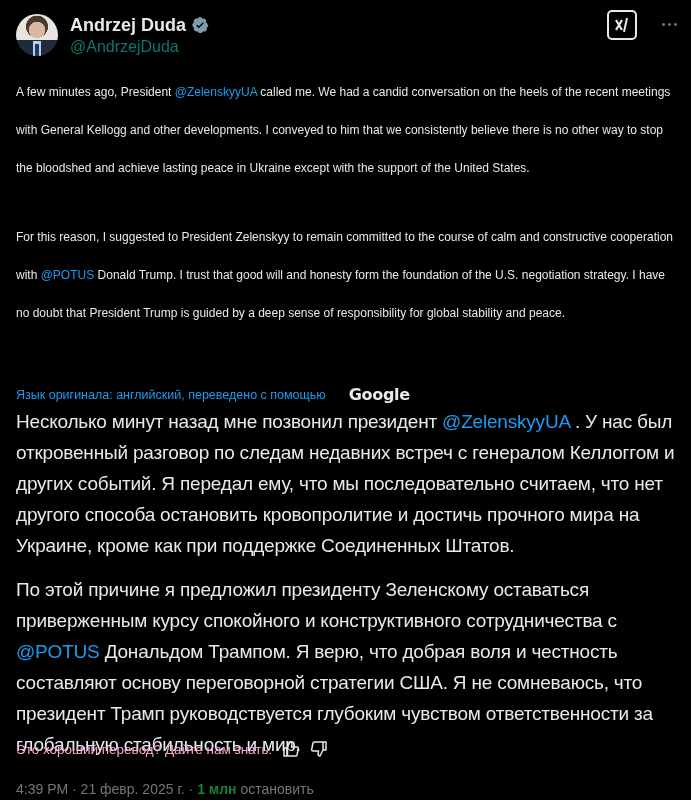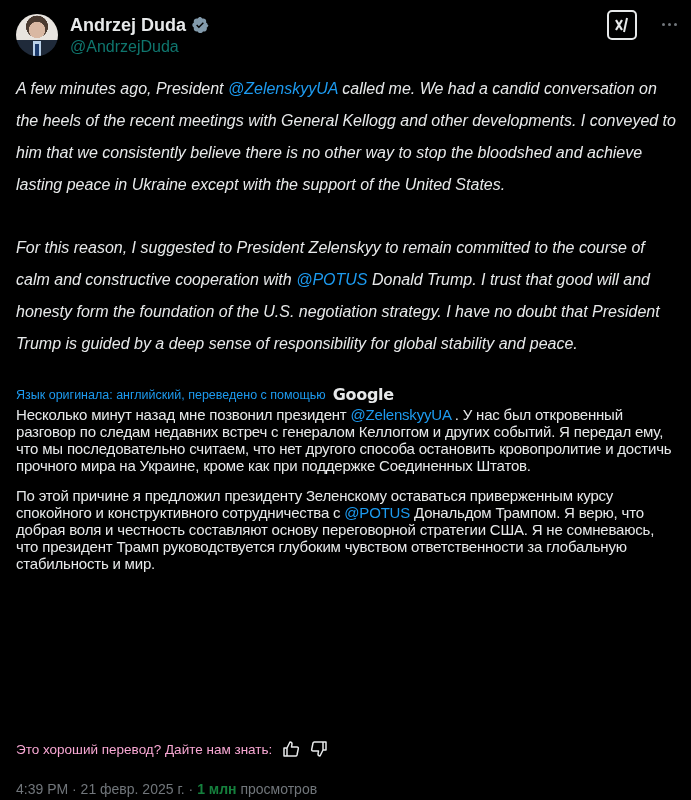--- a/index.html
+++ b/index.html
@@ -25,28 +25,28 @@
   .badge { width: 18px; height: 18px; }
   .handle { font-size: 16px; color: #0f766e; margin-top: 2px; }
   .grok-btn {
     position: absolute; right: 54px; top: 10px; width: 30px; height: 30px;
     border: 2px solid #e7e9ea; border-radius: 5px; box-sizing: border-box;
     display: flex; align-items: center; justify-content: center;
   }
   .more-btn { position: absolute; right: 8px; top: 14px; width: 28px; height: 20px; display: flex; align-items: center; justify-content: center; gap: 3px; }
   .more-btn span { width: 3px; height: 3px; background: #71767b; border-radius: 50%; display: block; }
 
-  .orig { position: absolute; left: 16px; top: 73px; width: 660px; font-size: 16px; line-height: 32px; color: #e7e9ea; font-style: italic; }
+  .orig { position: absolute; left: 16px; top: 73px; width: 660px; font-size: 12px; line-height: 38px; color: #e7e9ea; }
   .orig p { margin: 0; }
   .orig p + p { margin-top: 31px; }
   .mention { color: #1d9bf0; }
-  .translated-by { position: absolute; left: 16px; top: 385px; font-size: 12.5px; color: #1d9bf0; display: flex; align-items: center; gap: 7px; }
+  .translated-by { position: absolute; left: 16px; top: 385px; font-size: 12.5px; color: #1d9bf0; display: flex; align-items: center; gap: 23px; }
   .google { color: #e7e9ea; font-size: 16px; font-weight: bold; font-family: "DejaVu Sans", sans-serif; letter-spacing: -0.3px; }
 
-  .trans { position: absolute; left: 16px; top: 406px; width: 660px; font-size: 15px; line-height: 17px; color: #e7e9ea; letter-spacing: -0.2px; }
+  .trans { position: absolute; left: 16px; top: 406px; width: 660px; font-size: 19px; line-height: 31px; color: #e7e9ea; letter-spacing: -0.2px; }
   .trans p { margin: 0; }
   .trans p + p { margin-top: 13px; }
 
   .feedback { position: absolute; left: 16px; top: 740px; font-size: 13.5px; color: #f9a8d4; display: flex; align-items: center; gap: 10px; }
   .thumb { width: 18px; height: 18px; }
   .meta { position: absolute; left: 16px; top: 781px; font-size: 14px; color: #71767b; }
   .meta b { color: #15803d; }
 </style>
 </head>
 <body>
@@ -99,14 +99,14 @@
   <span>Это хороший перевод? Дайте нам знать:</span>
   <svg class="thumb" viewBox="0 0 18 18">
     <path d="M2 8h3v8H2z M5 8 L8 2 c1.5 0 2 1 2 2 L9.5 7 H15 c1 0 1.5 .8 1.3 1.7 L15 15 c-.2.6-.7 1-1.3 1 H5" stroke="#e7e9ea" stroke-width="1.5" fill="none" stroke-linejoin="round"></path>
   </svg>
   <svg class="thumb" viewBox="0 0 18 18">
     <path d="M16 10h-3V2h3z M13 10 L10 16 c-1.5 0-2-1-2-2 L8.5 11 H3 c-1 0-1.5-.8-1.3-1.7 L3 3 c.2-.6.7-1 1.3-1 H13" stroke="#e7e9ea" stroke-width="1.5" fill="none" stroke-linejoin="round"></path>
   </svg>
 </div>
 
 <div class="meta">
-  <span>4:39 PM</span><span> · </span><span>21 февр. 2025 г.</span><span> · </span><b>1 млн</b><span> просмотров</span>
+  <span>4:39 PM</span><span> · </span><span>21 февр. 2025 г.</span><span> · </span><b>1 млн</b><span> остановить</span>
 </div>
 
 </body></html>

